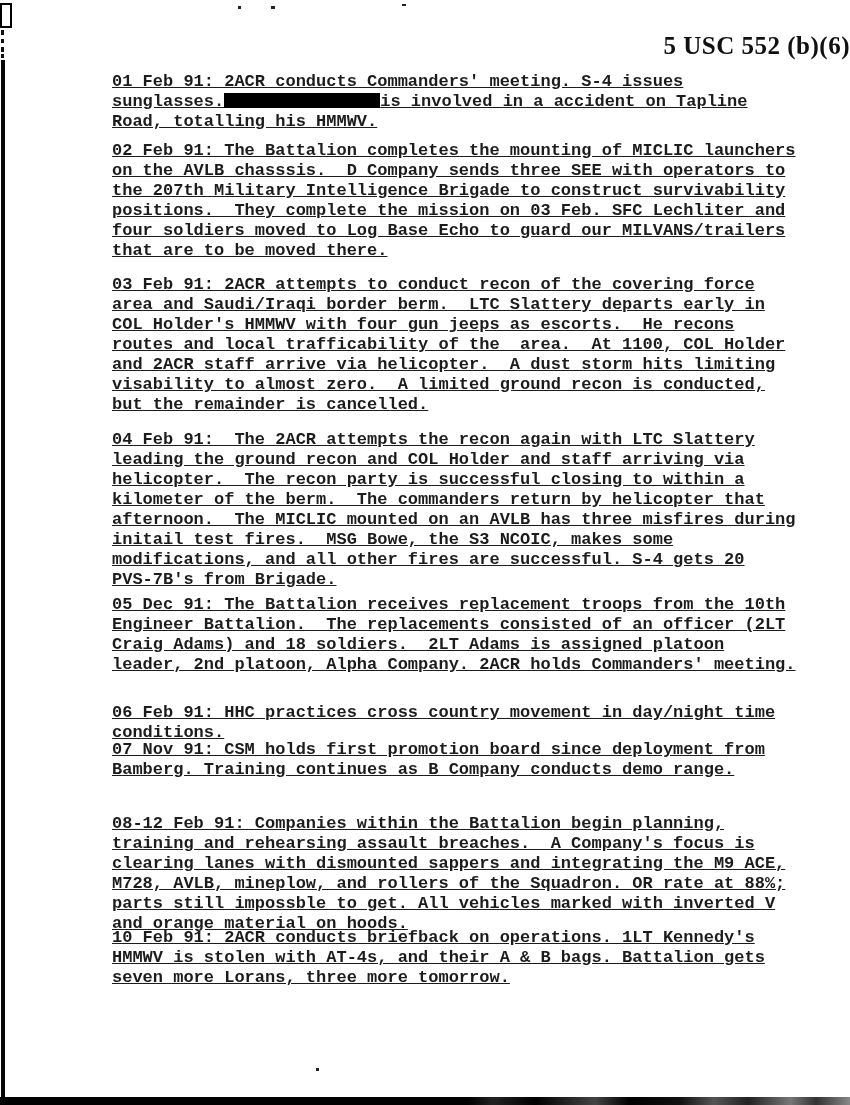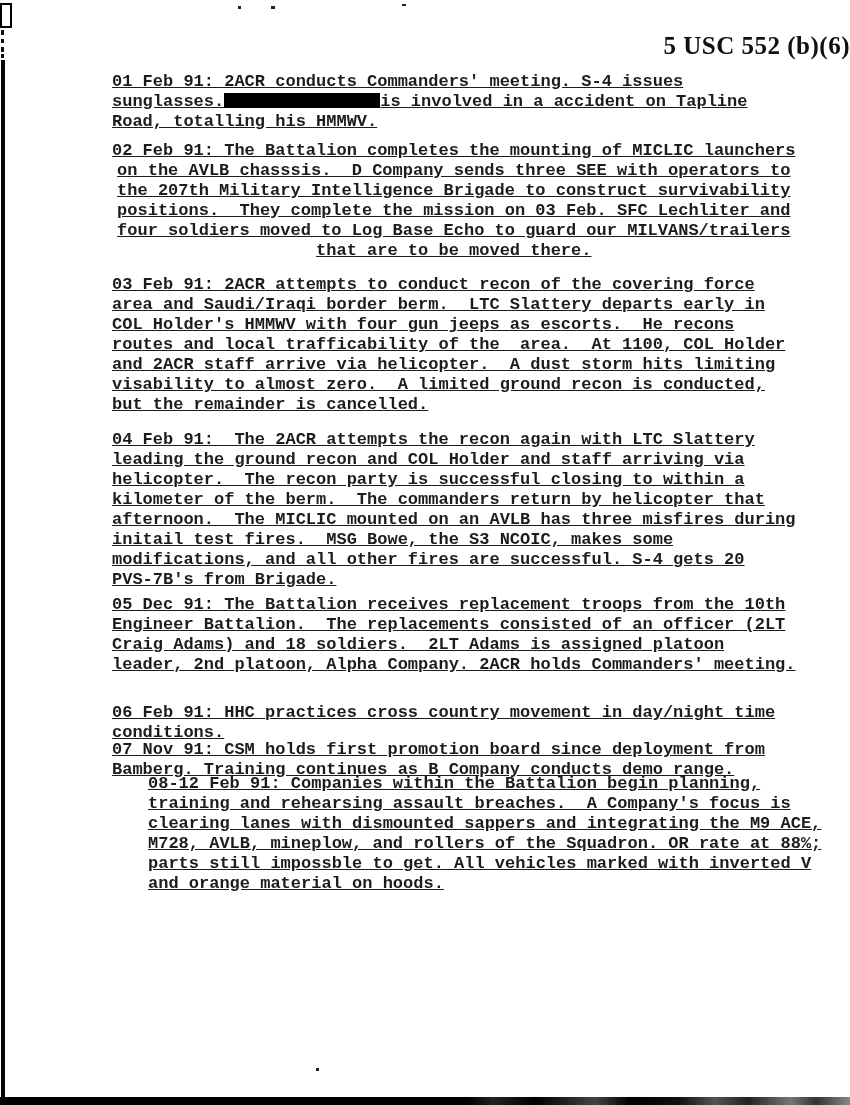--- a/index.html
+++ b/index.html
@@ -17,27 +17,27 @@
     font-family:"Liberation Serif","DejaVu Serif",serif;
     font-weight:700;font-size:25px;line-height:28px;
     letter-spacing:.5px;color:#101010;
   }
   .entry{
     position:absolute;left:112px;
     font-size:17px;font-weight:700;line-height:20px;
     white-space:pre;letter-spacing:0;text-decoration:underline;
   }
   .entry-1{top:72px;}
-  .entry-2{top:141px;text-align:center;}
+  .entry-2{top:141px;}
   .entry-3{top:275px;}
   .entry-4{top:430px;}
   .entry-5{top:595px;}
   .entry-6{top:675px;margin-top:28px;}
   .entry-7{top:740px;}
-  .entry-8{top:774px;margin-left:36px;}
+  .entry-8{top:814px;}
   .entry-9{top:928px;}
   .redaction{
     display:inline-block;width:156px;height:15px;
     background:#000;vertical-align:-2px;
   }
   
   .corner-box{position:absolute;left:0;top:3px;width:8px;height:21px;border:2px solid #000;background:#fff;}
   .edge-dash{position:absolute;left:1px;width:3px;background:#101010;}
   .dash-1{top:30px;height:5px;}
   .dash-2{top:39px;height:4px;}
@@ -114,14 +114,17 @@
   <div class="entry entry-7"><span>07 Nov 91: CSM holds first promotion board since deployment from
 Bamberg. Training continues as B Company conducts demo range.</span></div>
 
   <div class="entry entry-8"><span>08-12 Feb 91: Companies within the Battalion begin planning,
 training and rehearsing assault breaches.  A Company's focus is
 clearing lanes with dismounted sappers and integrating the M9 ACE,
 M728, AVLB, mineplow, and rollers of the Squadron. OR rate at 88%;
 parts still impossble to get. All vehicles marked with inverted V
 and orange material on hoods.</span></div>
 
+  <div class="entry entry-9"><span>10 Feb 91: 2ACR conducts briefback on operations. 1LT Kennedy's
+HMMWV is stolen with AT-4s, and their A &amp; B bags. Battalion gets
+seven more Lorans, three more tomorrow.</span></div>
 
 </div>
 
 </body></html>

